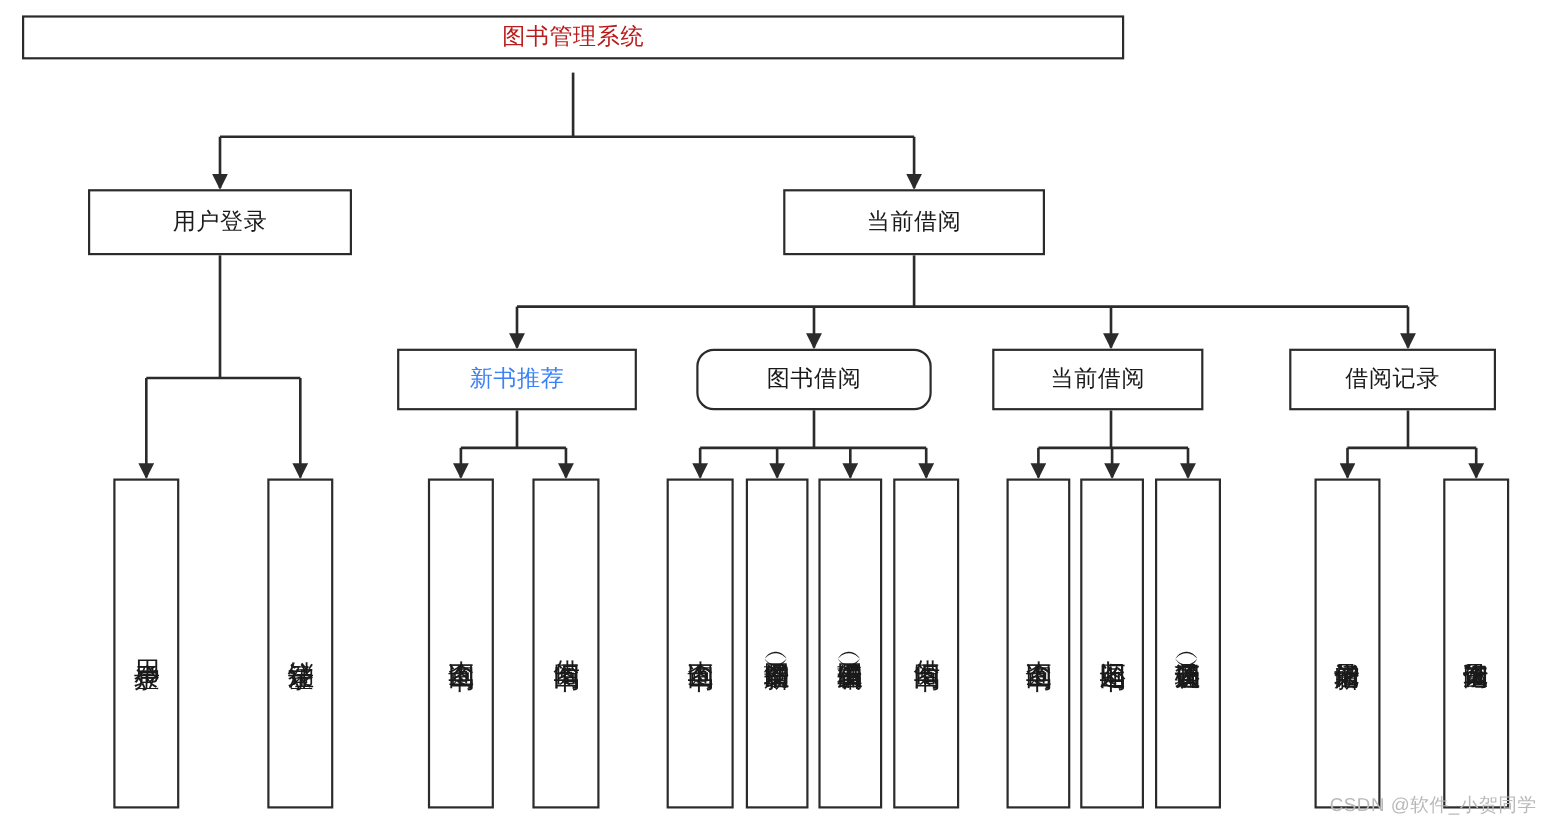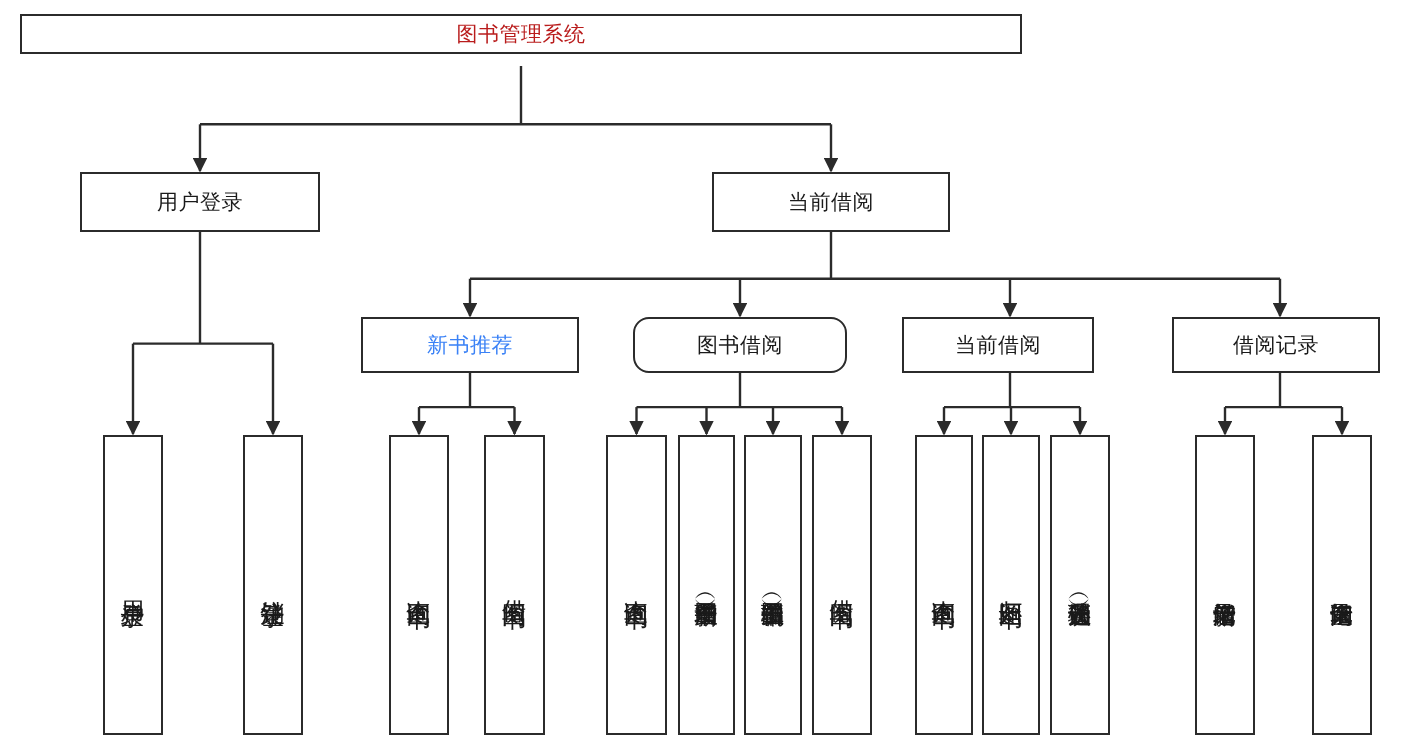--- a/index.html
+++ b/index.html
@@ -111,21 +111,21 @@
       </div>
       <div class="node h" style="left: 361px; top: 317px; width: 218px; height: 56px; border-color: rgb(43, 43, 43); background: rgb(255, 255, 255); color: #3b82f6;">
         <span class="label">新书推荐</span>
       </div>
       <div class="node h" style="left: 633px; top: 317px; width: 214px; height: 56px; border-color: rgb(43, 43, 43); background: rgb(255, 255, 255); color: rgb(26, 26, 26); border-radius: 16px;">
         <span class="label">图书借阅</span>
       </div>
       <div class="node h" style="left: 902px; top: 317px; width: 192px; height: 56px; border-color: rgb(43, 43, 43); background: rgb(255, 255, 255); color: rgb(26, 26, 26);">
         <span class="label">当前借阅</span>
       </div>
-      <div class="node h" style="left: 1172px; top: 317px; width: 208px; height: 56px; border-color: rgb(43, 43, 43); background: rgb(255, 255, 255); color: rgb(26, 26, 26);">
+      <div class="node h" style="left: 1172px; top: 317px; width: 188px; height: 56px; border-color: rgb(43, 43, 43); background: rgb(255, 255, 255); color: rgb(26, 26, 26);">
         <span class="label">借阅记录</span>
       </div>
       <div class="node v" style="left: 103px; top: 435px; width: 60px; height: 300px; border-color: rgb(43, 43, 43); background: rgb(255, 255, 255); color: rgb(26, 26, 26);">
         <span class="label">用户登录</span>
       </div>
       <div class="node v" style="left: 243px; top: 435px; width: 60px; height: 300px; border-color: rgb(43, 43, 43); background: rgb(255, 255, 255); color: rgb(26, 26, 26);">
         <span class="label">注销登录</span>
       </div>
       <div class="node v" style="left: 389px; top: 435px; width: 60px; height: 300px; border-color: rgb(43, 43, 43); background: rgb(255, 255, 255); color: rgb(26, 26, 26);">
         <span class="label">查询图书</span>
@@ -155,13 +155,14 @@
         <span class="label tight">确认归还（管理员）</span>
       </div>
       <div class="node v" style="left: 1195px; top: 435px; width: 60px; height: 300px; border-color: rgb(43, 43, 43); background: rgb(255, 255, 255); color: rgb(26, 26, 26);">
         <span class="label tight">新增借阅记录</span>
       </div>
       <div class="node v" style="left: 1312px; top: 435px; width: 60px; height: 300px; border-color: rgb(43, 43, 43); background: rgb(255, 255, 255); color: rgb(26, 26, 26);">
         <span class="label tight">查询借阅记录</span>
       </div>
     </div>
 
+  <div id="watermark">CSDN @软件_小贺同学</div>
 </div>
 
 </body></html>

